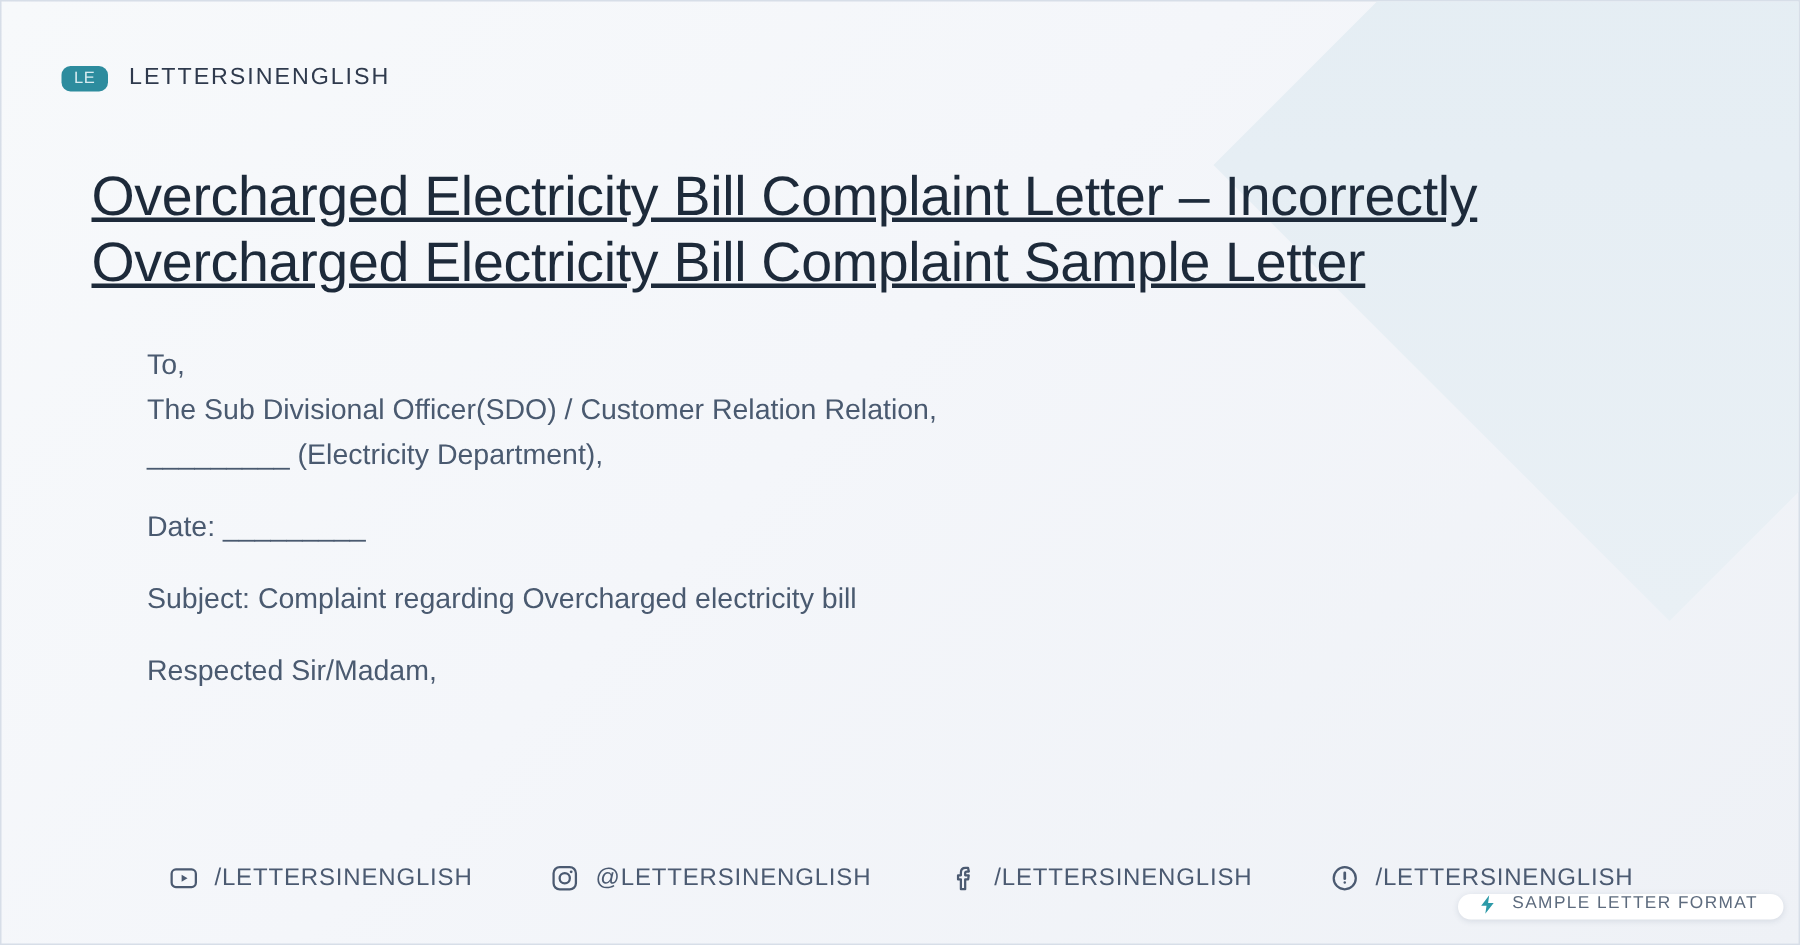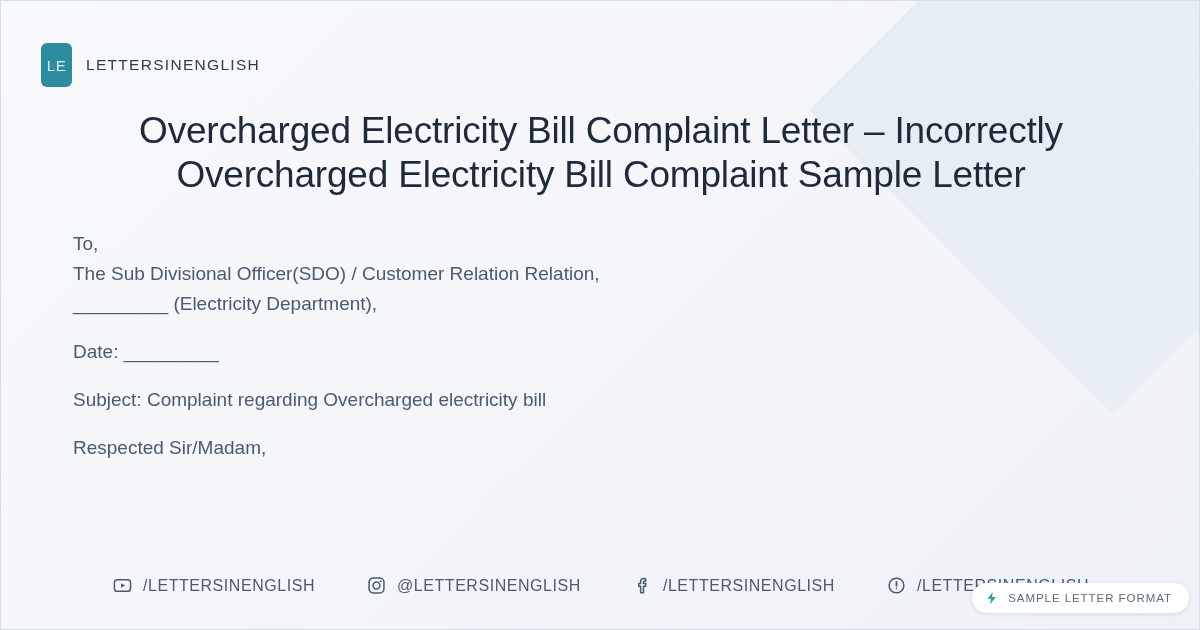--- a/index.html
+++ b/index.html
@@ -43,58 +43,58 @@
     position: absolute;
     top: 42px;
     left: 40px;
     display: flex;
     align-items: center;
     gap: 14px;
     z-index: 3;
   }
   .brand-badge {
     width: 31px;
-    height: 44px;
+    height: 17px;
     border-radius: 6px;
     background: #2d8c9e;
     display: flex;
     align-items: center;
     justify-content: center;
     color: #d8ecf1;
-    font-size: 15px;
+    font-size: 11px;
     letter-spacing: 0.5px;
     font-weight: 400;
   }
   .brand-name {
     font-size: 15.5px;
     letter-spacing: 1.3px;
     color: #2f3a4d;
     font-weight: 400;
   }
 
   
   .title {
     position: absolute;
     top: 108px;
     left: 60px;
     width: 1080px;
-    text-align: center;
     z-index: 3;
     font-size: 37px;
     line-height: 1.19;
     color: #1d2a3a;
     font-weight: 400;
     letter-spacing: -0.2px;
+    text-decoration: underline;
   }
 
   
   .letter {
     position: absolute;
     top: 228px;
-    left: 72px;
+    left: 97px;
     width: 860px;
     z-index: 3;
     color: #4a5a70;
     font-size: 19px;
     line-height: 30px;
     font-weight: 400;
   }
   .letter .blank-line { white-space: pre; }
   .letter .gap { height: 18px; }
 
@@ -128,27 +128,27 @@
     letter-spacing: 0.55px;
     color: #4b5a71;
     white-space: nowrap;
   }
 
   
   .pill {
     position: absolute;
     right: 10px;
     bottom: 16px;
-    height: 30px;
+    height: 17px;
     padding: 0 17px 0 13px;
     background: #ffffff;
     border-radius: 16px;
     box-shadow: 0 1px 4px rgba(40,60,90,0.13);
     display: flex;
-    align-items: center;
+    align-items: flex-start;
     gap: 9px;
     z-index: 5;
   }
   .pill-icon { width: 14px; height: 14px; display: block; color: #2d9aa8; }
   .pill-icon svg { display: block; width: 14px; height: 14px; }
   .pill-label {
     font-size: 11.5px;
     letter-spacing: 0.95px;
     color: #5d6b7e;
     white-space: nowrap;

